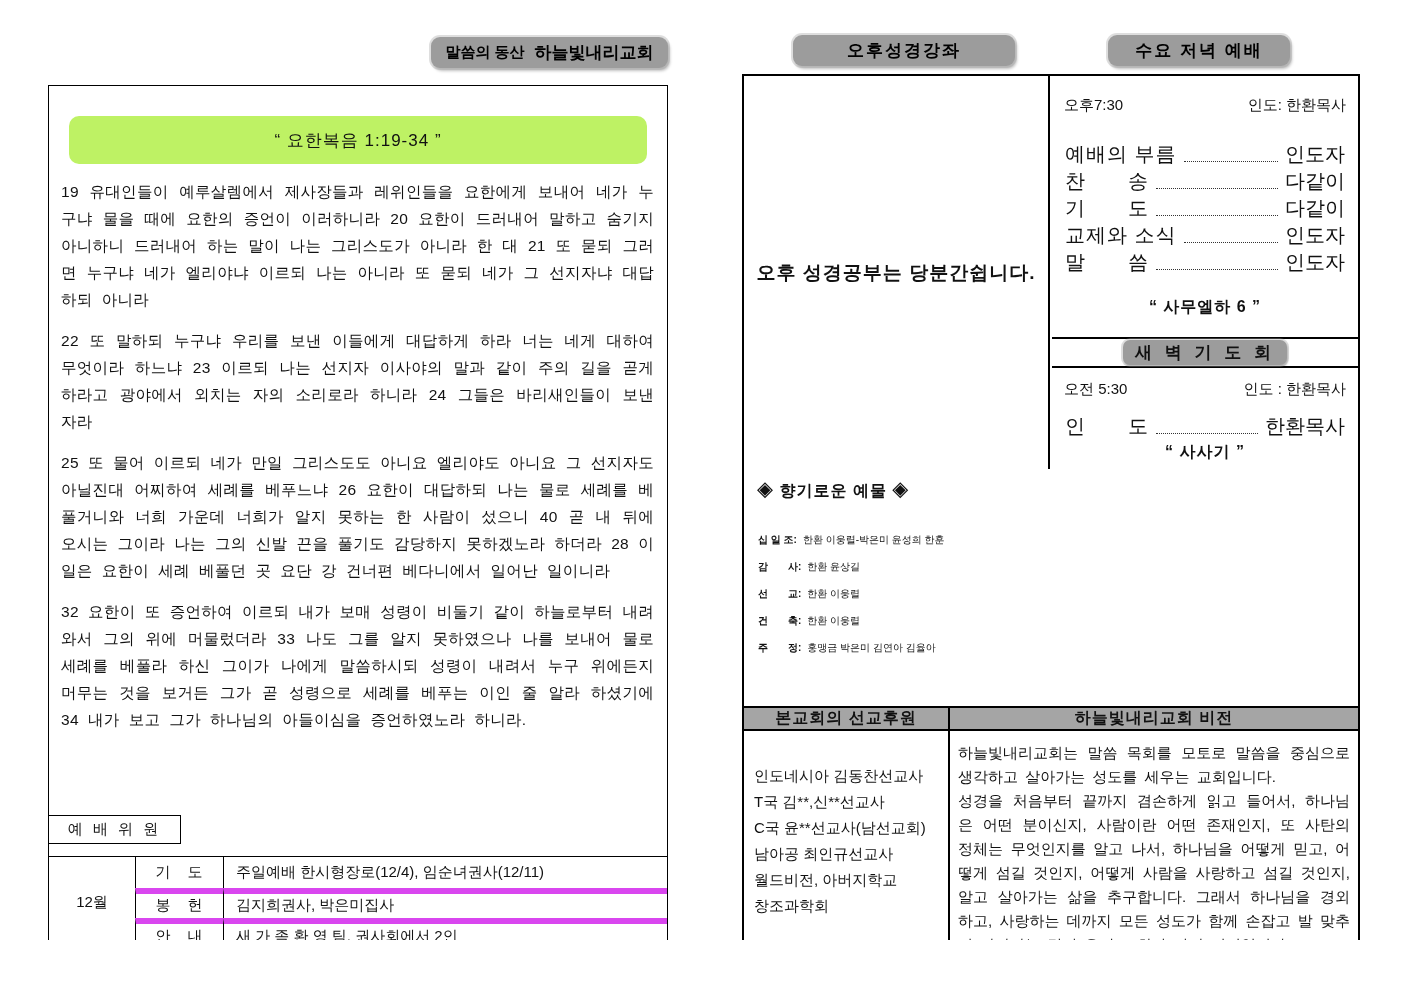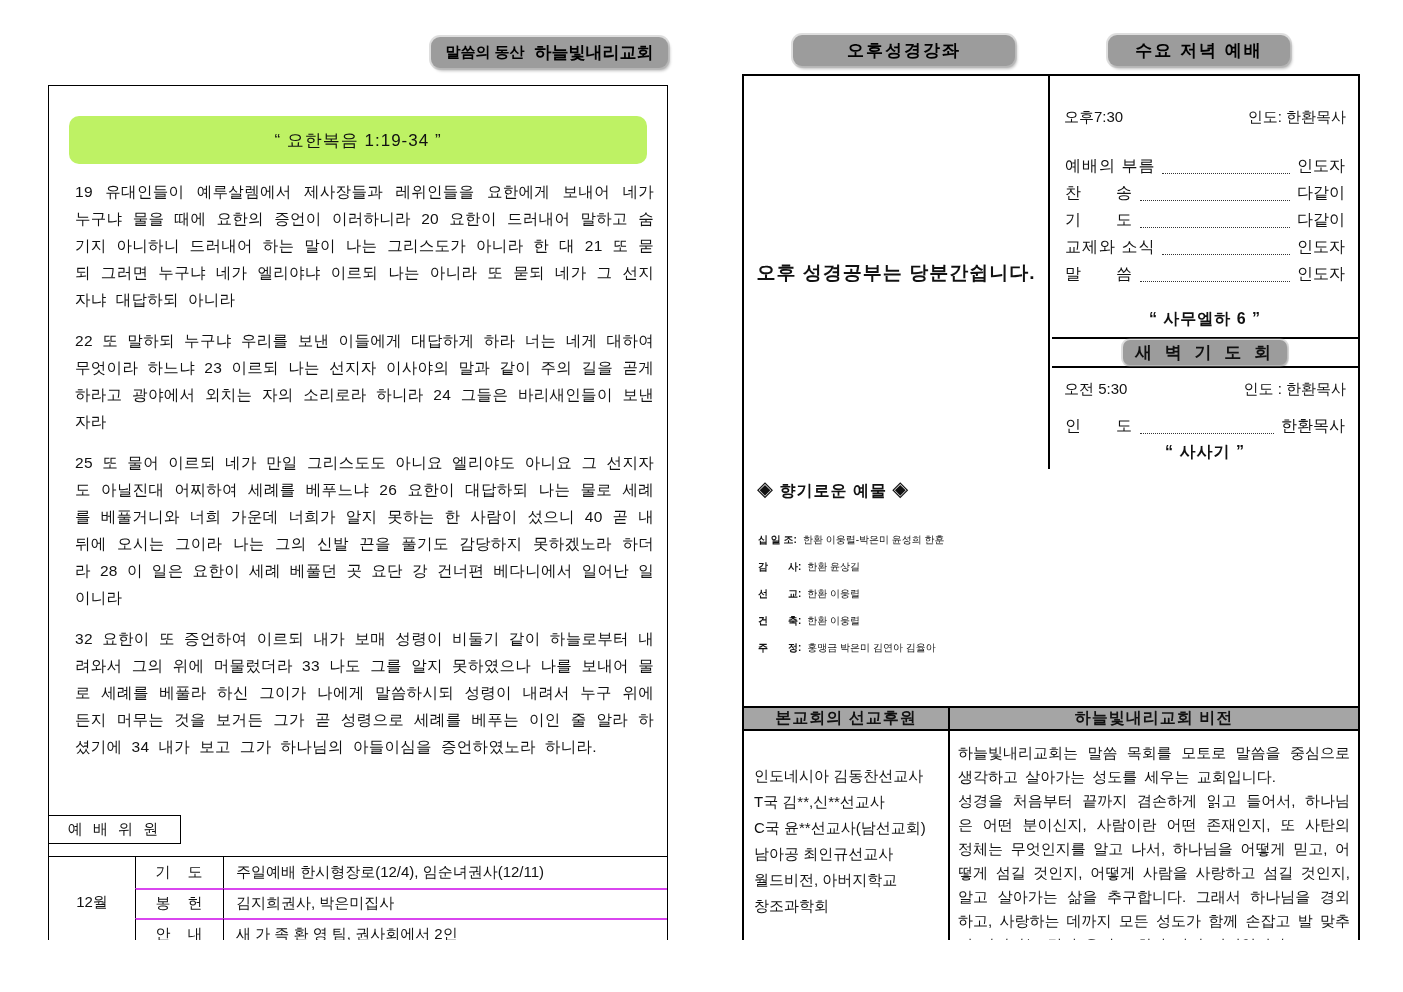--- a/index.html
+++ b/index.html
@@ -20,21 +20,21 @@
   .page { position:absolute; background:#fff; border:1px solid #000; }
   #left-page { left:48px; top:85px; width:620px; height:865px; }
   #right-page { left:742px; top:74px; width:618px; height:876px; border-width:2px; }
 
   .scripture-title {
     position:absolute; left:20px; right:20px; top:30px; height:48px;
     background:#bef264; border-radius:10px;
     display:flex; align-items:center; justify-content:center;
     font-weight:normal; font-size:17px; letter-spacing:1px;
   }
-  .scripture-body { position:absolute; left:26px; right:13px; top:92px; }
+  .scripture-body { position:absolute; left:12px; right:13px; top:92px; }
   .scripture-body p {
     font-size:15.5px; line-height:27px; text-align:justify;
     word-spacing:4.5px; letter-spacing:.3px; margin-bottom:14px;
   }
 
   .committee-box {
     position:absolute; left:-1px; top:729px; width:133px; height:29px;
     border:1px solid #000; background:#fff;
     display:flex; align-items:center; justify-content:center;
     font-size:15px; letter-spacing:3px;
@@ -42,37 +42,37 @@
   .lw-table {
     position:absolute; left:-1px; right:-1px; bottom:-1px; height:94px;
     border:1px solid #000; display:grid;
     grid-template-columns:86px 88px 1fr; grid-template-rows:1fr 1fr 1fr;
     font-size:15px;
   }
   .lw-table .cell { display:flex; align-items:center; }
   .lw-table .month { grid-row:1 / 4; justify-content:center; }
   .lw-table .lab { justify-content:center; border-left:1px solid #000; letter-spacing:1px; }
   .lw-table .val { border-left:1px solid #000; padding-left:12px; }
-  .lw-table .bt { border-top:2px solid #d946ef; }
+  .lw-table .bt { border-top:6px solid #d946ef; }
 
   
   .notice-cell {
     position:absolute; left:0; top:0; width:306px; height:393px;
     border-right:2px solid #000;
     display:flex; flex-direction:row; align-items:center; justify-content:center;
     text-align:center;
   }
   .notice-cell .line { font-size:19px; font-weight:bold; line-height:40px; letter-spacing:1px; }
 
   .wed-cell { position:absolute; left:308px; right:0; top:0; height:263px; border-bottom:2px solid #000; }
   .time-row { display:flex; justify-content:space-between; padding:0 12px; font-size:15px; }
-  .wed-cell .time-row { margin-top:32px; }
+  .wed-cell .time-row { margin-top:20px; }
 
   .order-list { margin-top:26px; padding:0 13px; }
-  .order-row { display:flex; align-items:center; height:27px; font-size:16px; }
+  .order-row { display:flex; align-items:center; height:27px; font-size:20px; }
   .order-row .lab { white-space:nowrap; letter-spacing:1px; }
   .order-row .dots { flex:1; margin:0 7px; border-bottom:1px dotted #333; height:55%; }
   .order-row .val { white-space:nowrap; }
 
   .scripture-ref { text-align:center; font-weight:bold; font-size:16px; letter-spacing:1px; }
   .wed-cell .scripture-ref { margin-top:21px; }
 
   .dawn-badge-row {
     position:absolute; left:308px; right:0; top:263px; height:29px;
     border-bottom:2px solid #000;

